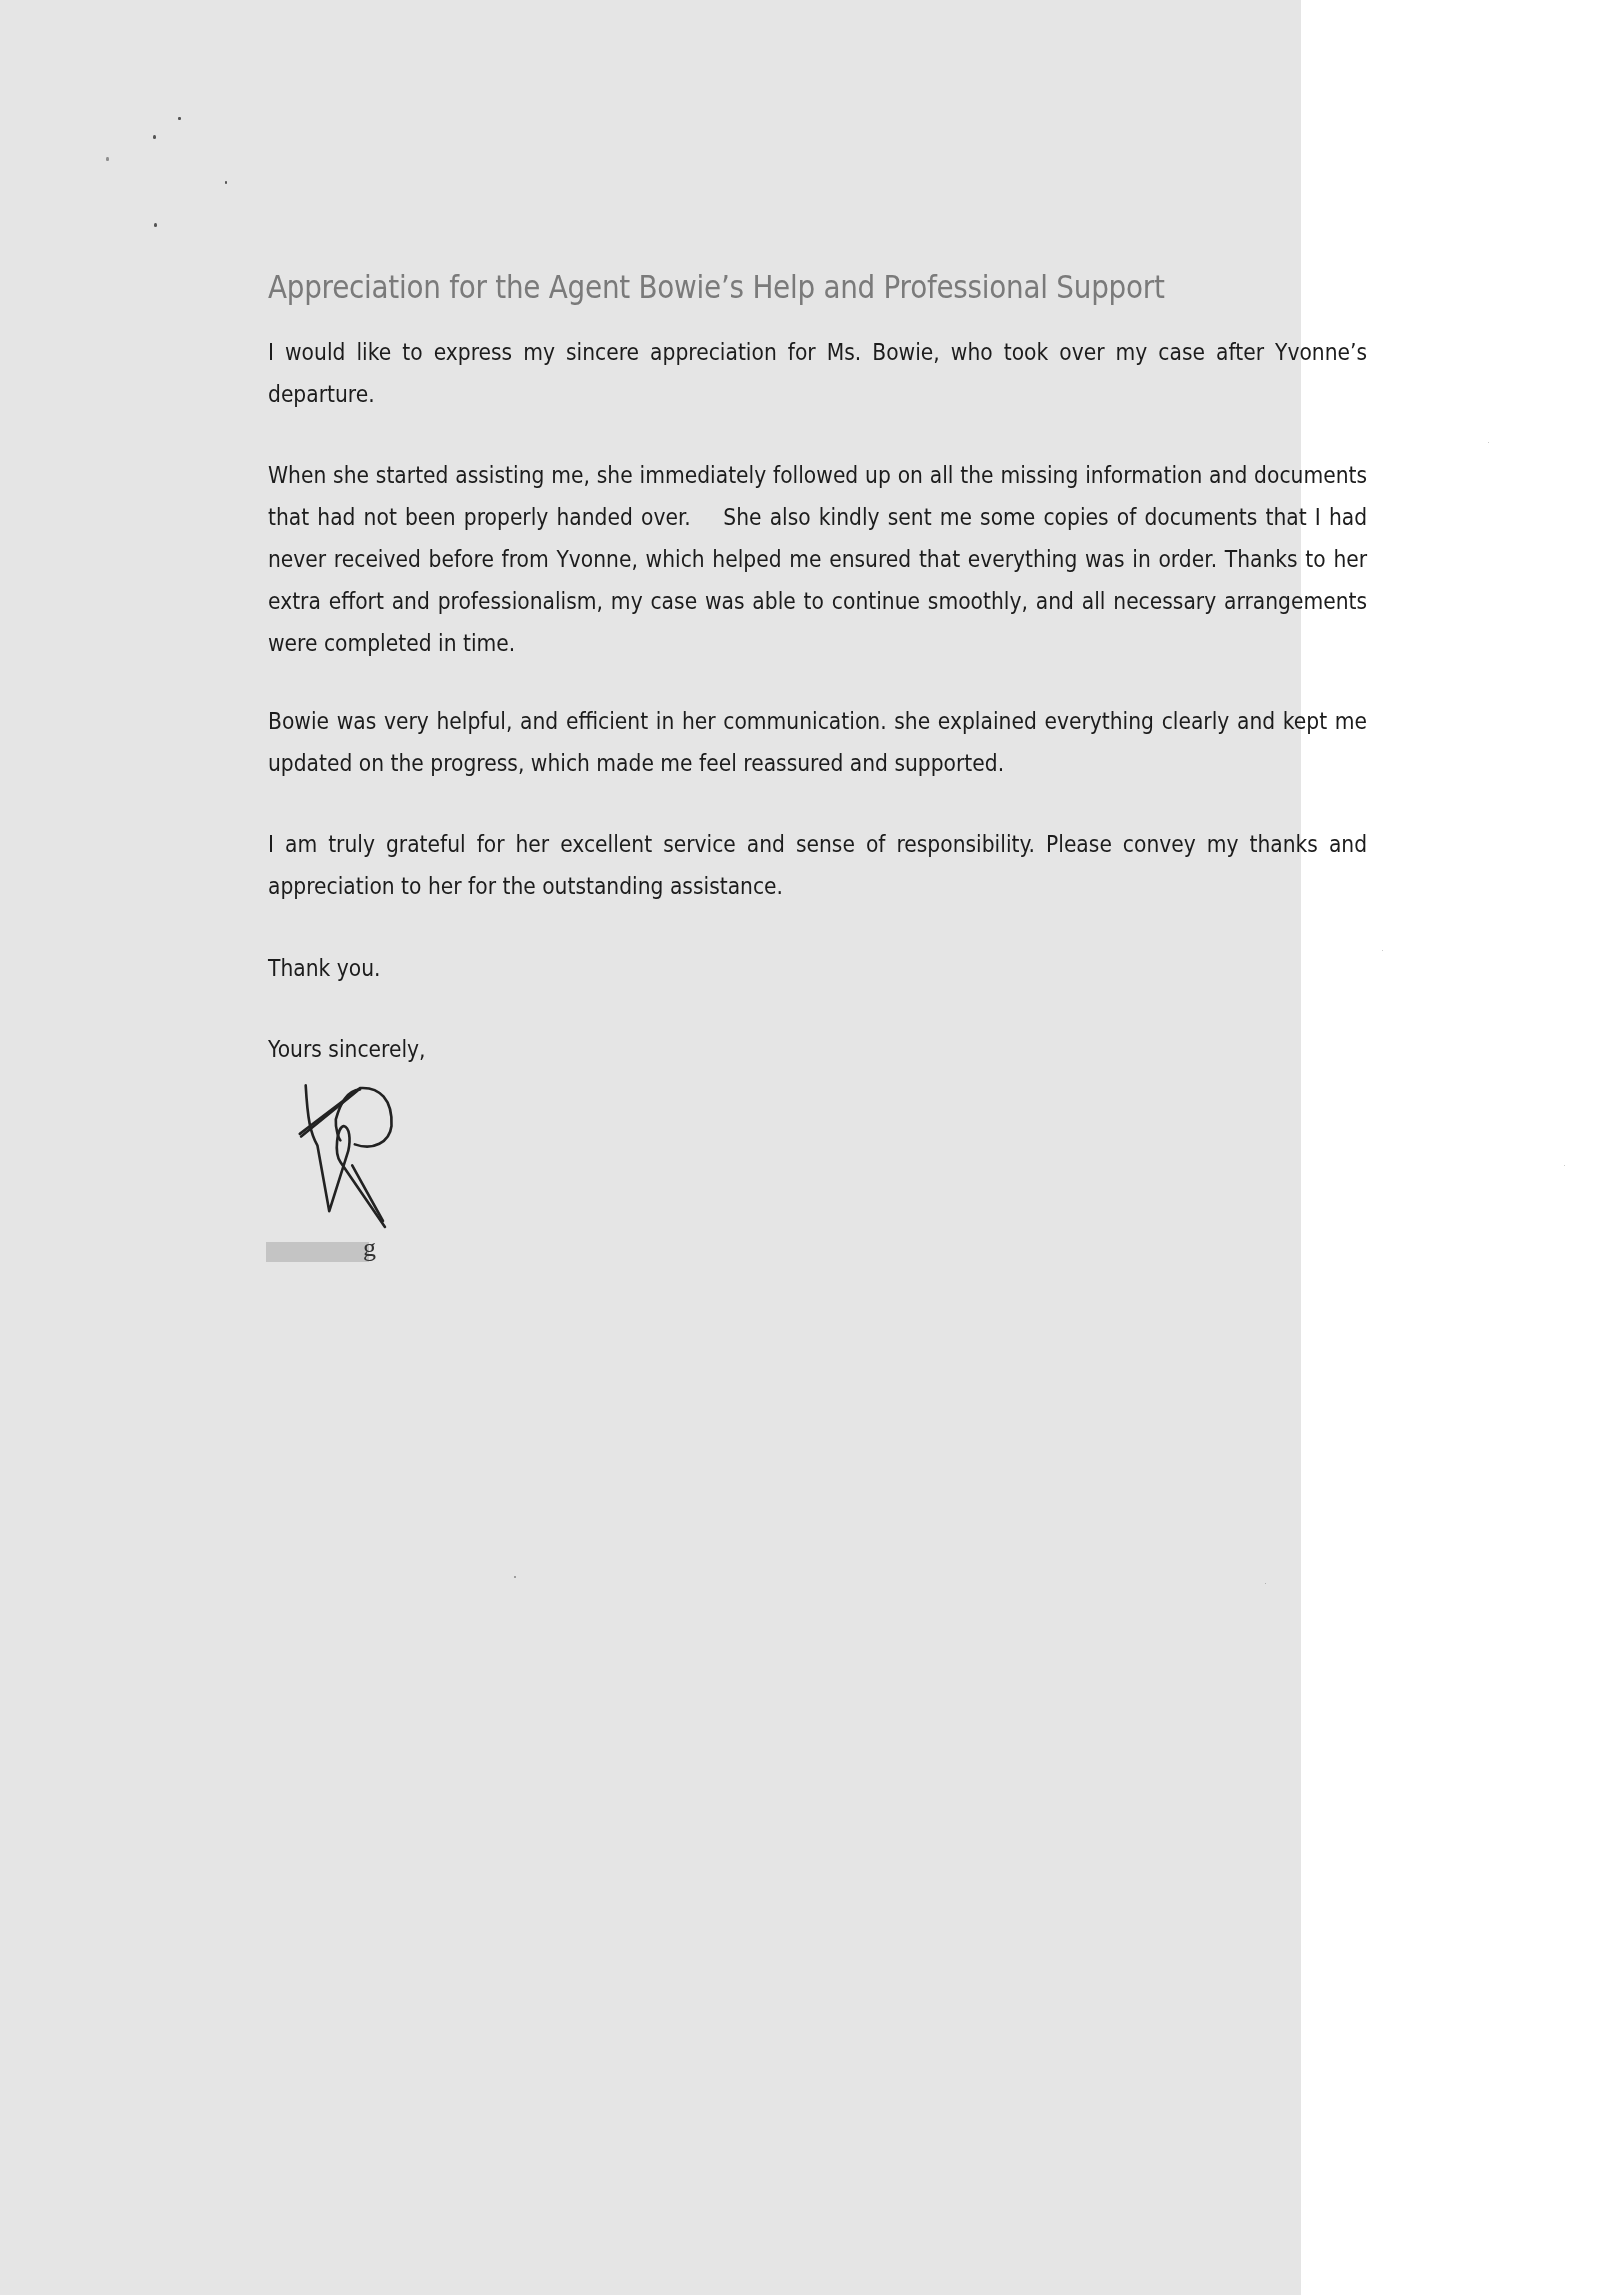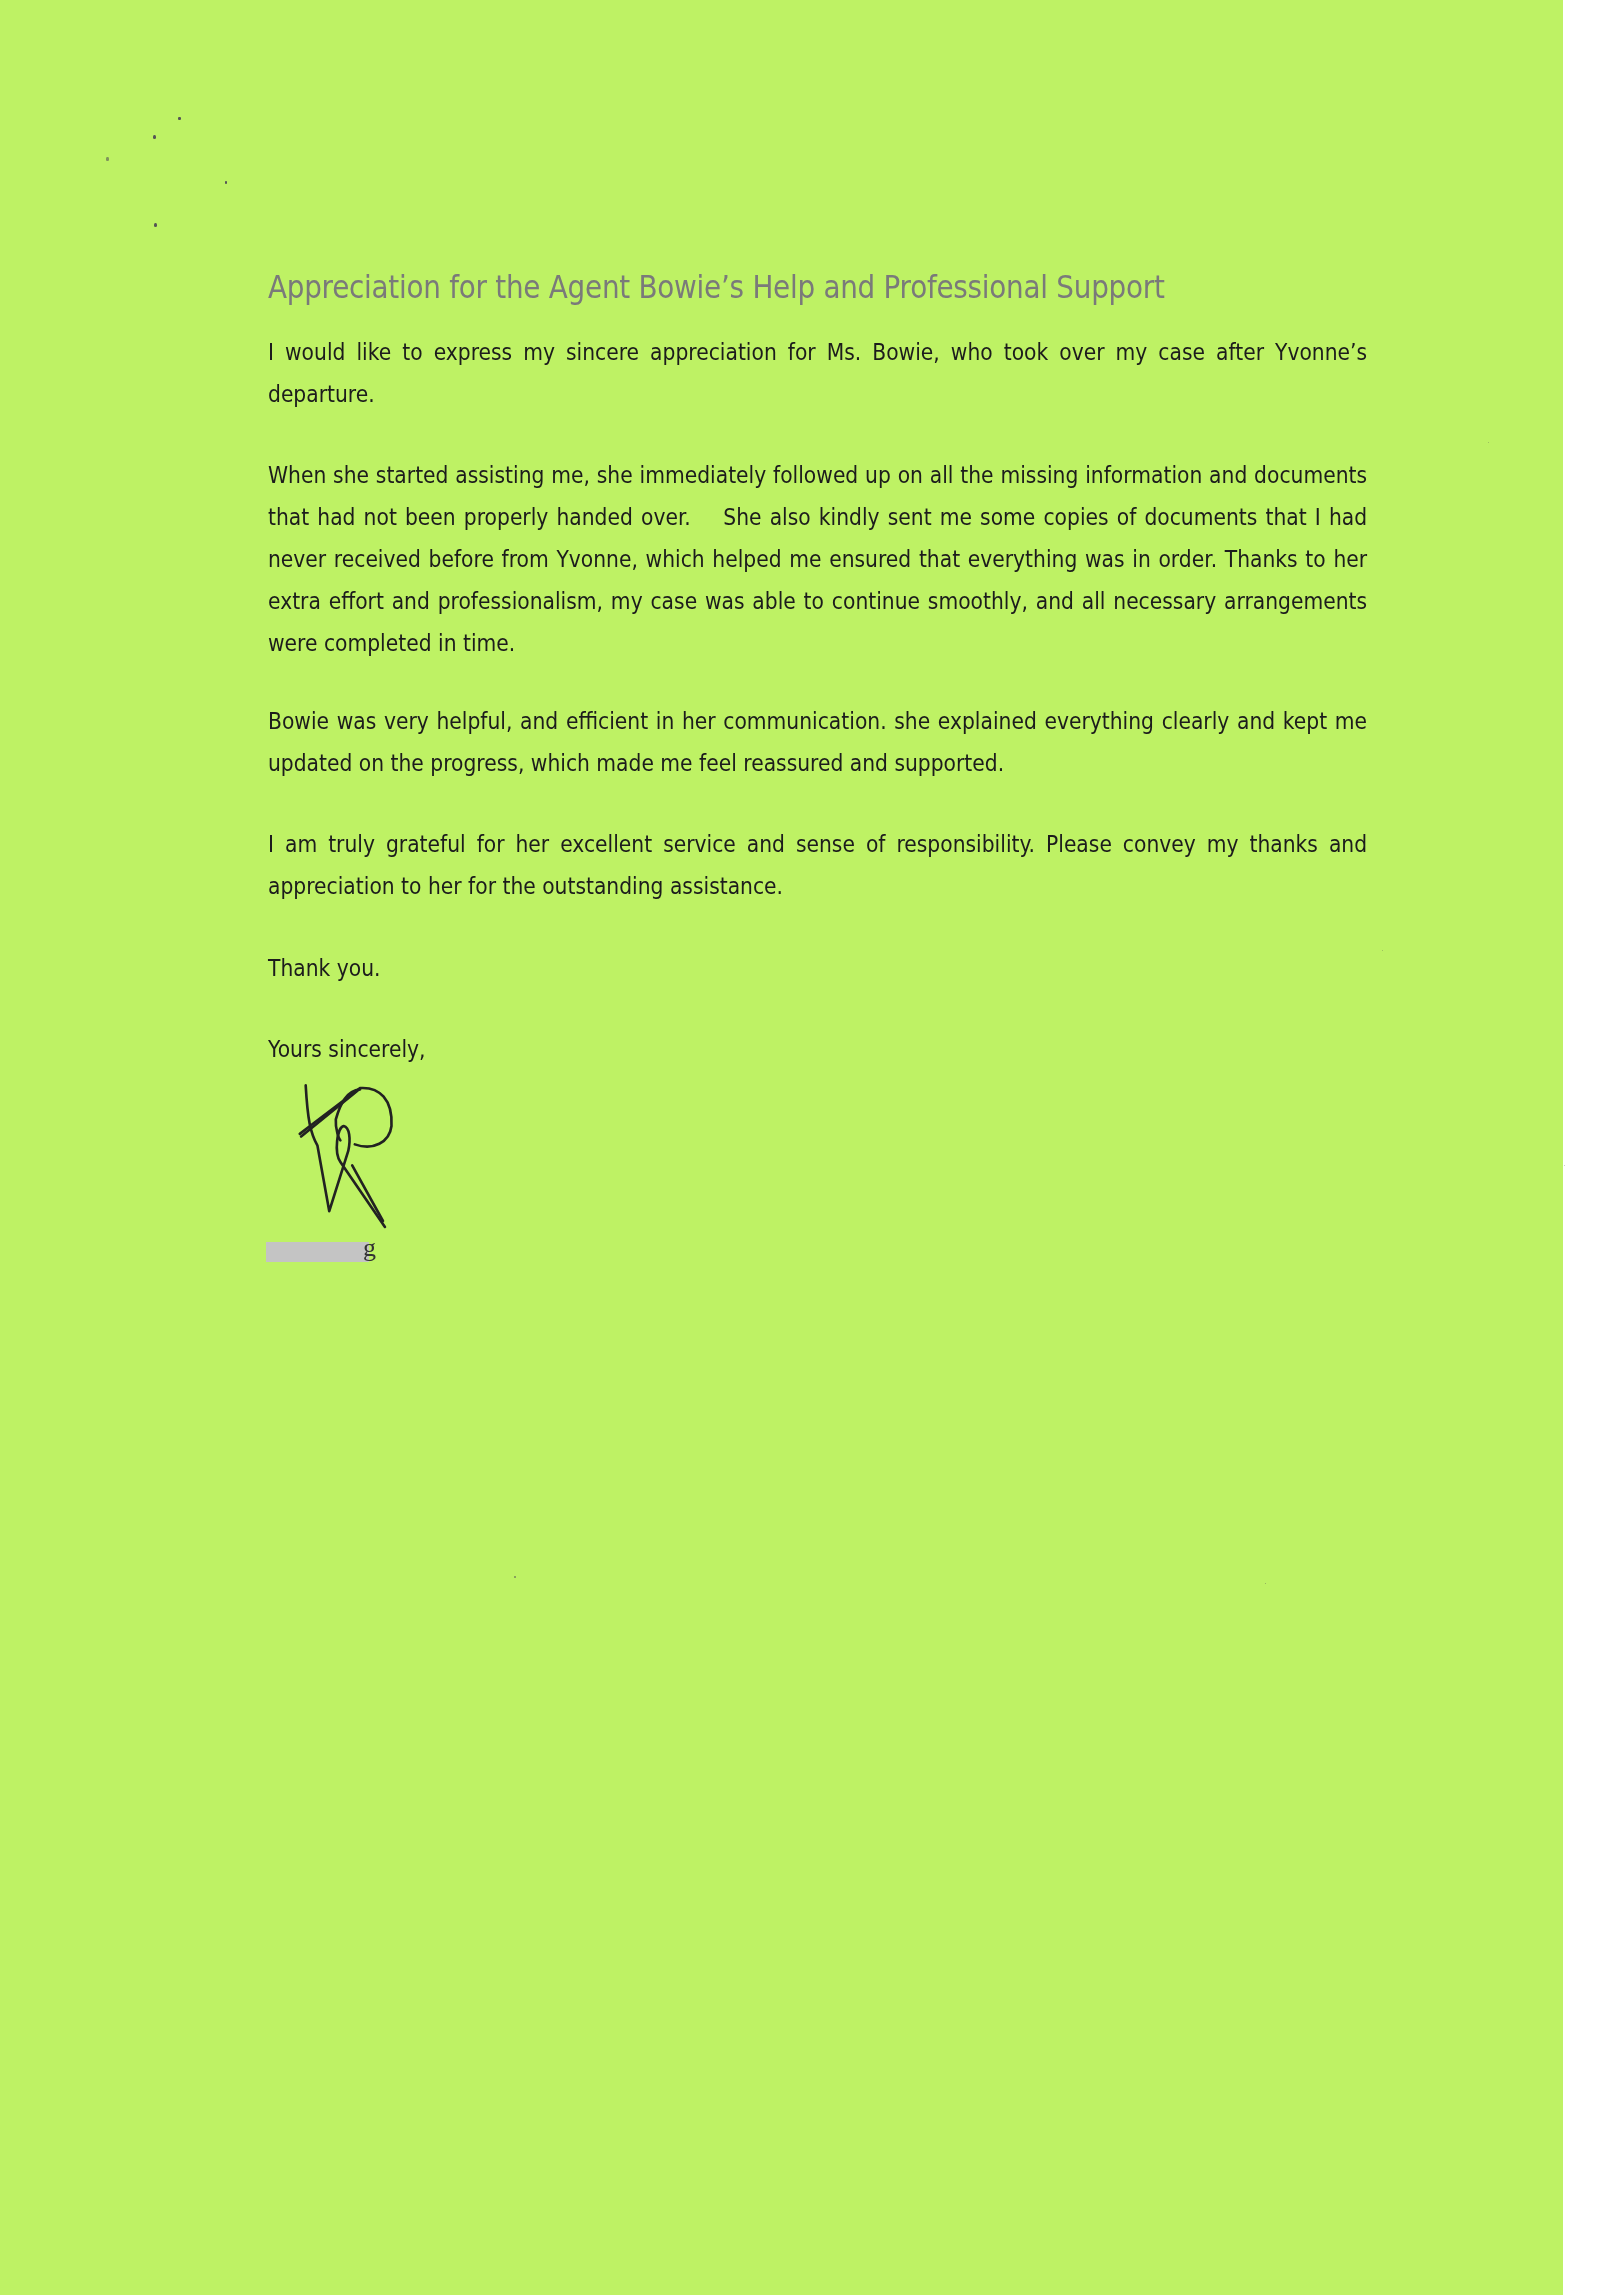--- a/index.html
+++ b/index.html
@@ -1,17 +1,17 @@
 <!DOCTYPE html>
 <html style="font-size:10.5px"><head>
   <meta charset="utf-8">
   <style>
     html, body { margin: 0; padding: 0; background: #ffffff; }
     body { width: 1623px; height: 2295px; position: relative; overflow: hidden; font-family: "Liberation Sans", sans-serif; color: #1a1a1a; }
-    .page { position: absolute; left: 0; top: 0; width: 1563px; height: 2295px; background: #bef264; }
+    .page { position: absolute; left: 0; top: 0; width: 1301px; height: 2295px; background: #e5e5e5; }
     .speck { position: absolute; background: #555; border-radius: 40%; }
     .title { position: absolute; left: 268px; top: 247px; font-size: 32px; color: #7a7a7a; white-space: nowrap; letter-spacing: -0.3px; font-family: "DejaVu Sans", sans-serif; font-weight: normal; transform: scaleX(0.87); transform-origin: left top; }
     .body-text { position: absolute; left: 268px; width: 1100px; font-size: 23.6px; line-height: 42px; text-align: justify; color: #1c1c1c; font-family: "DejaVu Sans", sans-serif; }
     .p { margin: 0; }
     .narrow { transform: scaleX(0.86); transform-origin: left top; width: 1278px; }
     .single { position: absolute; left: 268px; font-size: 23.6px; color: #1c1c1c; font-family: "DejaVu Sans", sans-serif; transform: scaleX(0.86); transform-origin: left top; white-space: nowrap; }
     .signature { position: absolute; left: 288px; top: 1080px; width: 131px; height: 151px; }
     .redact { position: absolute; left: 266px; top: 1242px; width: 103px; height: 20px; background: #c4c4c4; }
     .name-tail { position: absolute; left: 363px; top: 1233px; font-family: "Liberation Serif", serif; font-size: 26px; color: #333; }
   </style>

